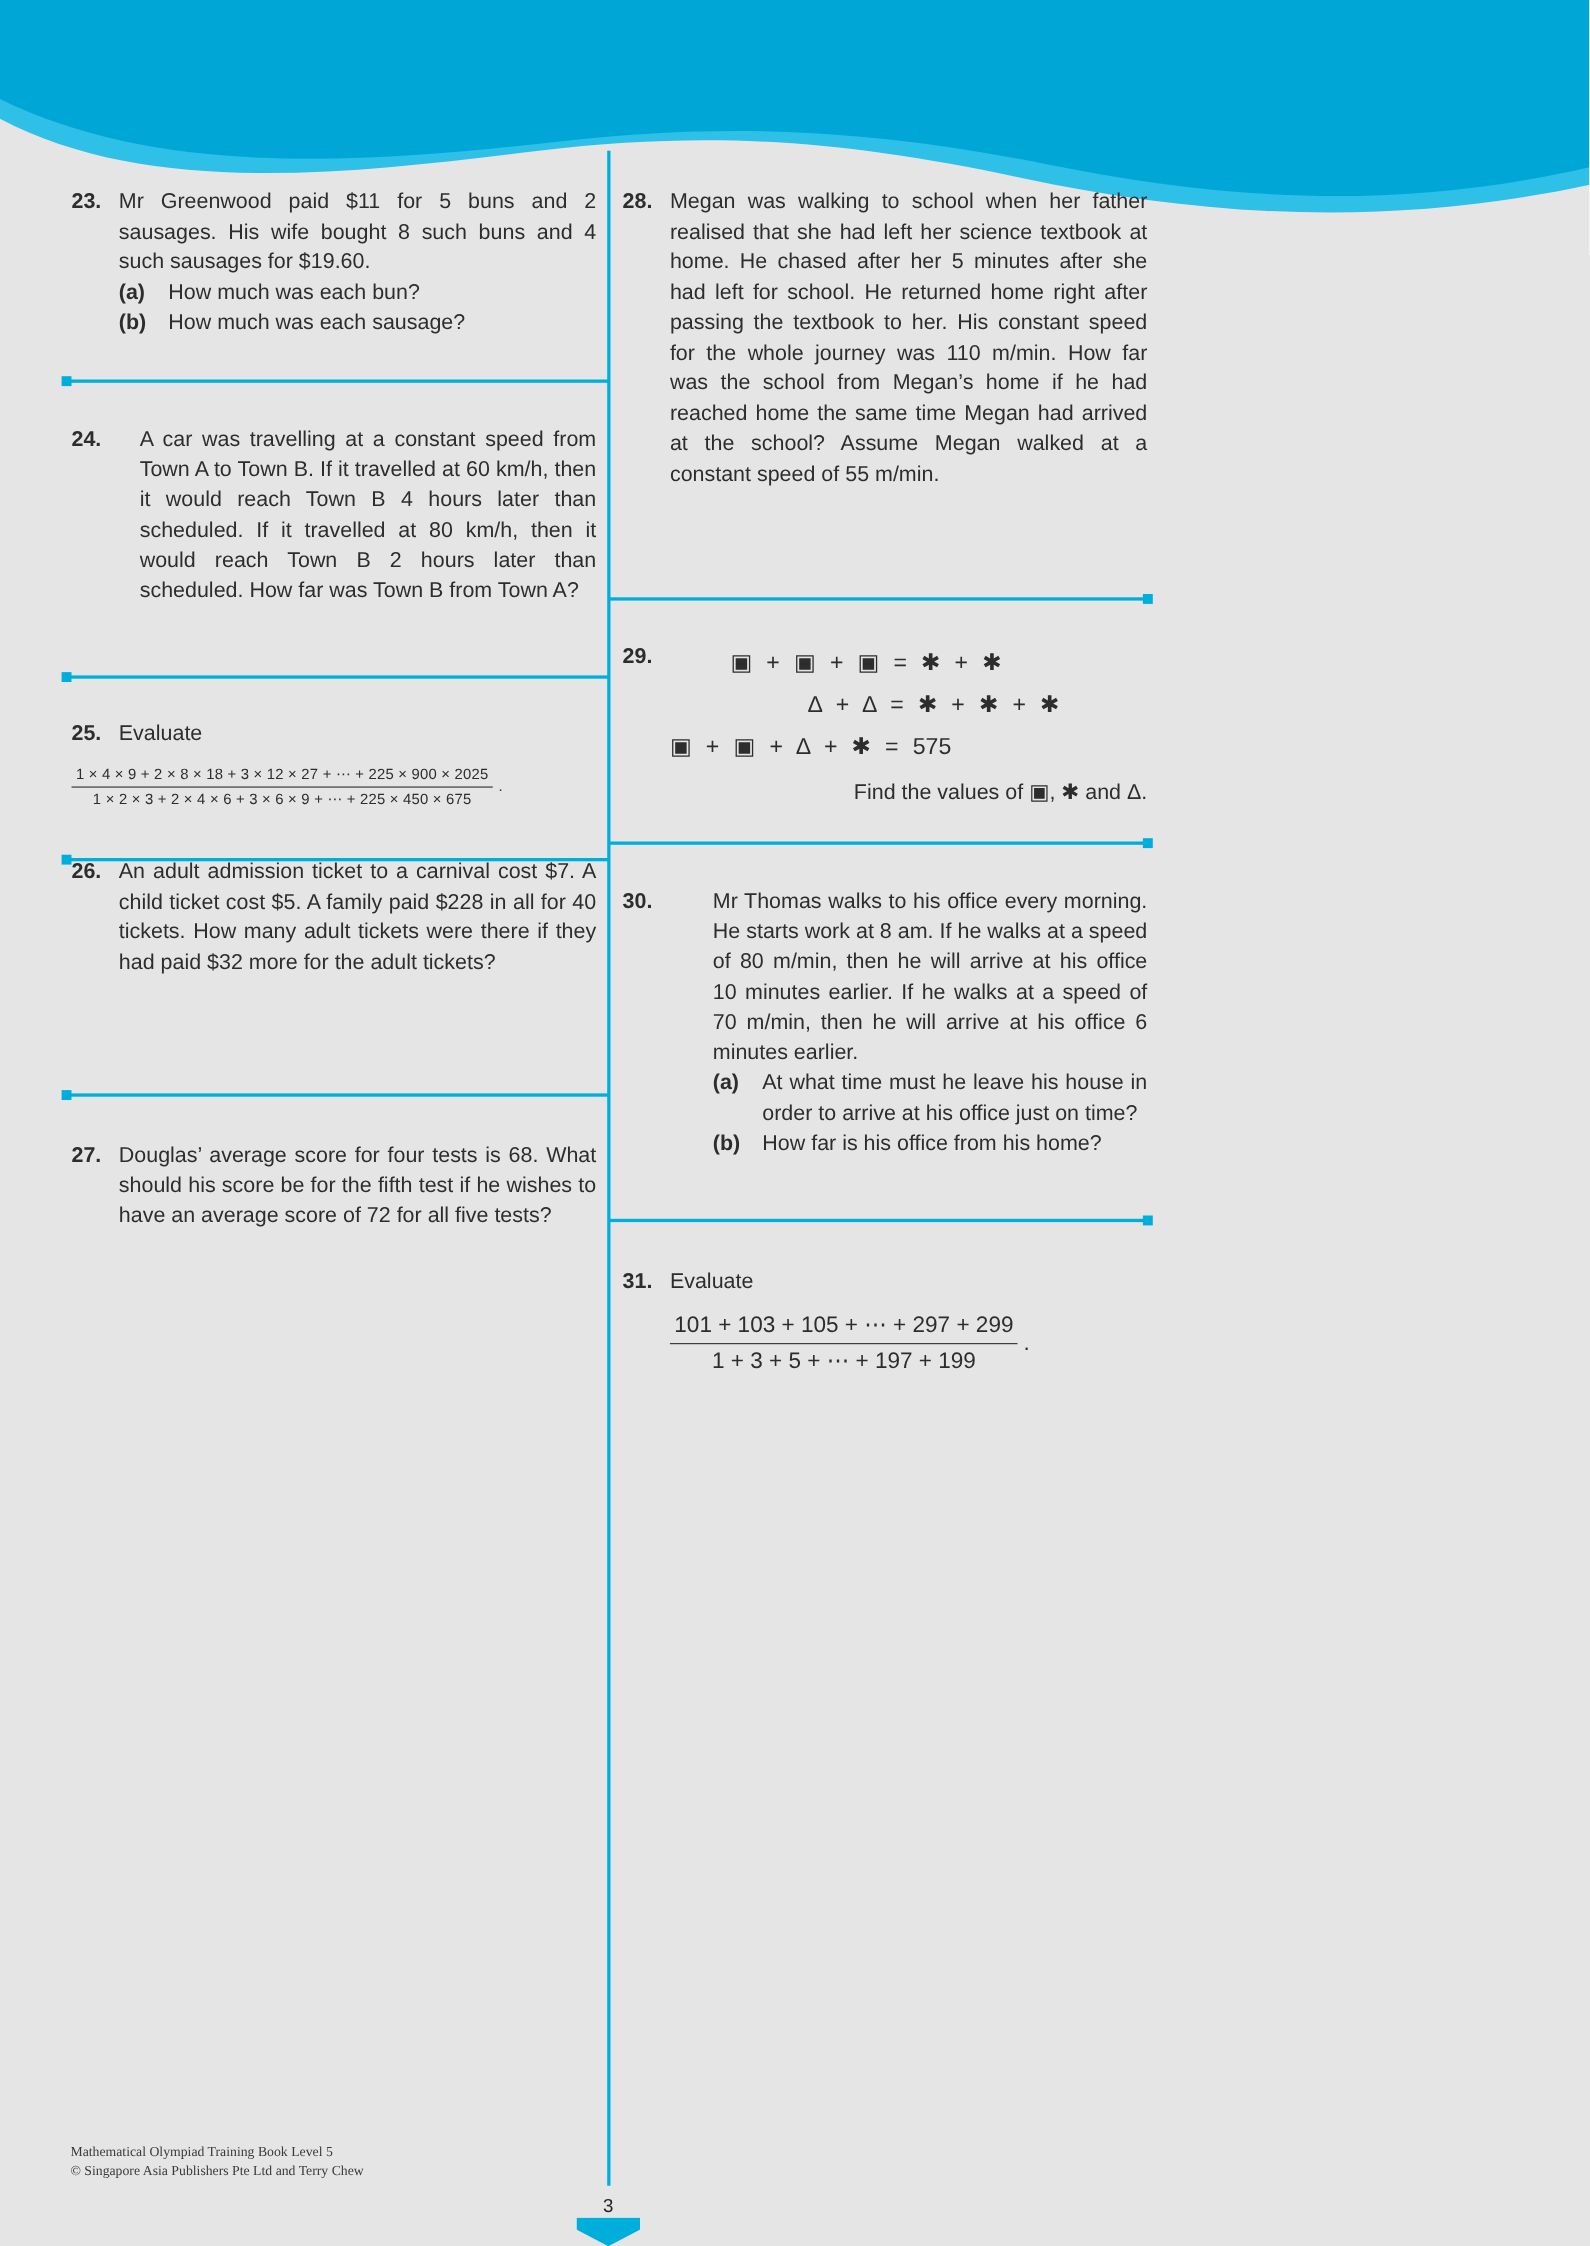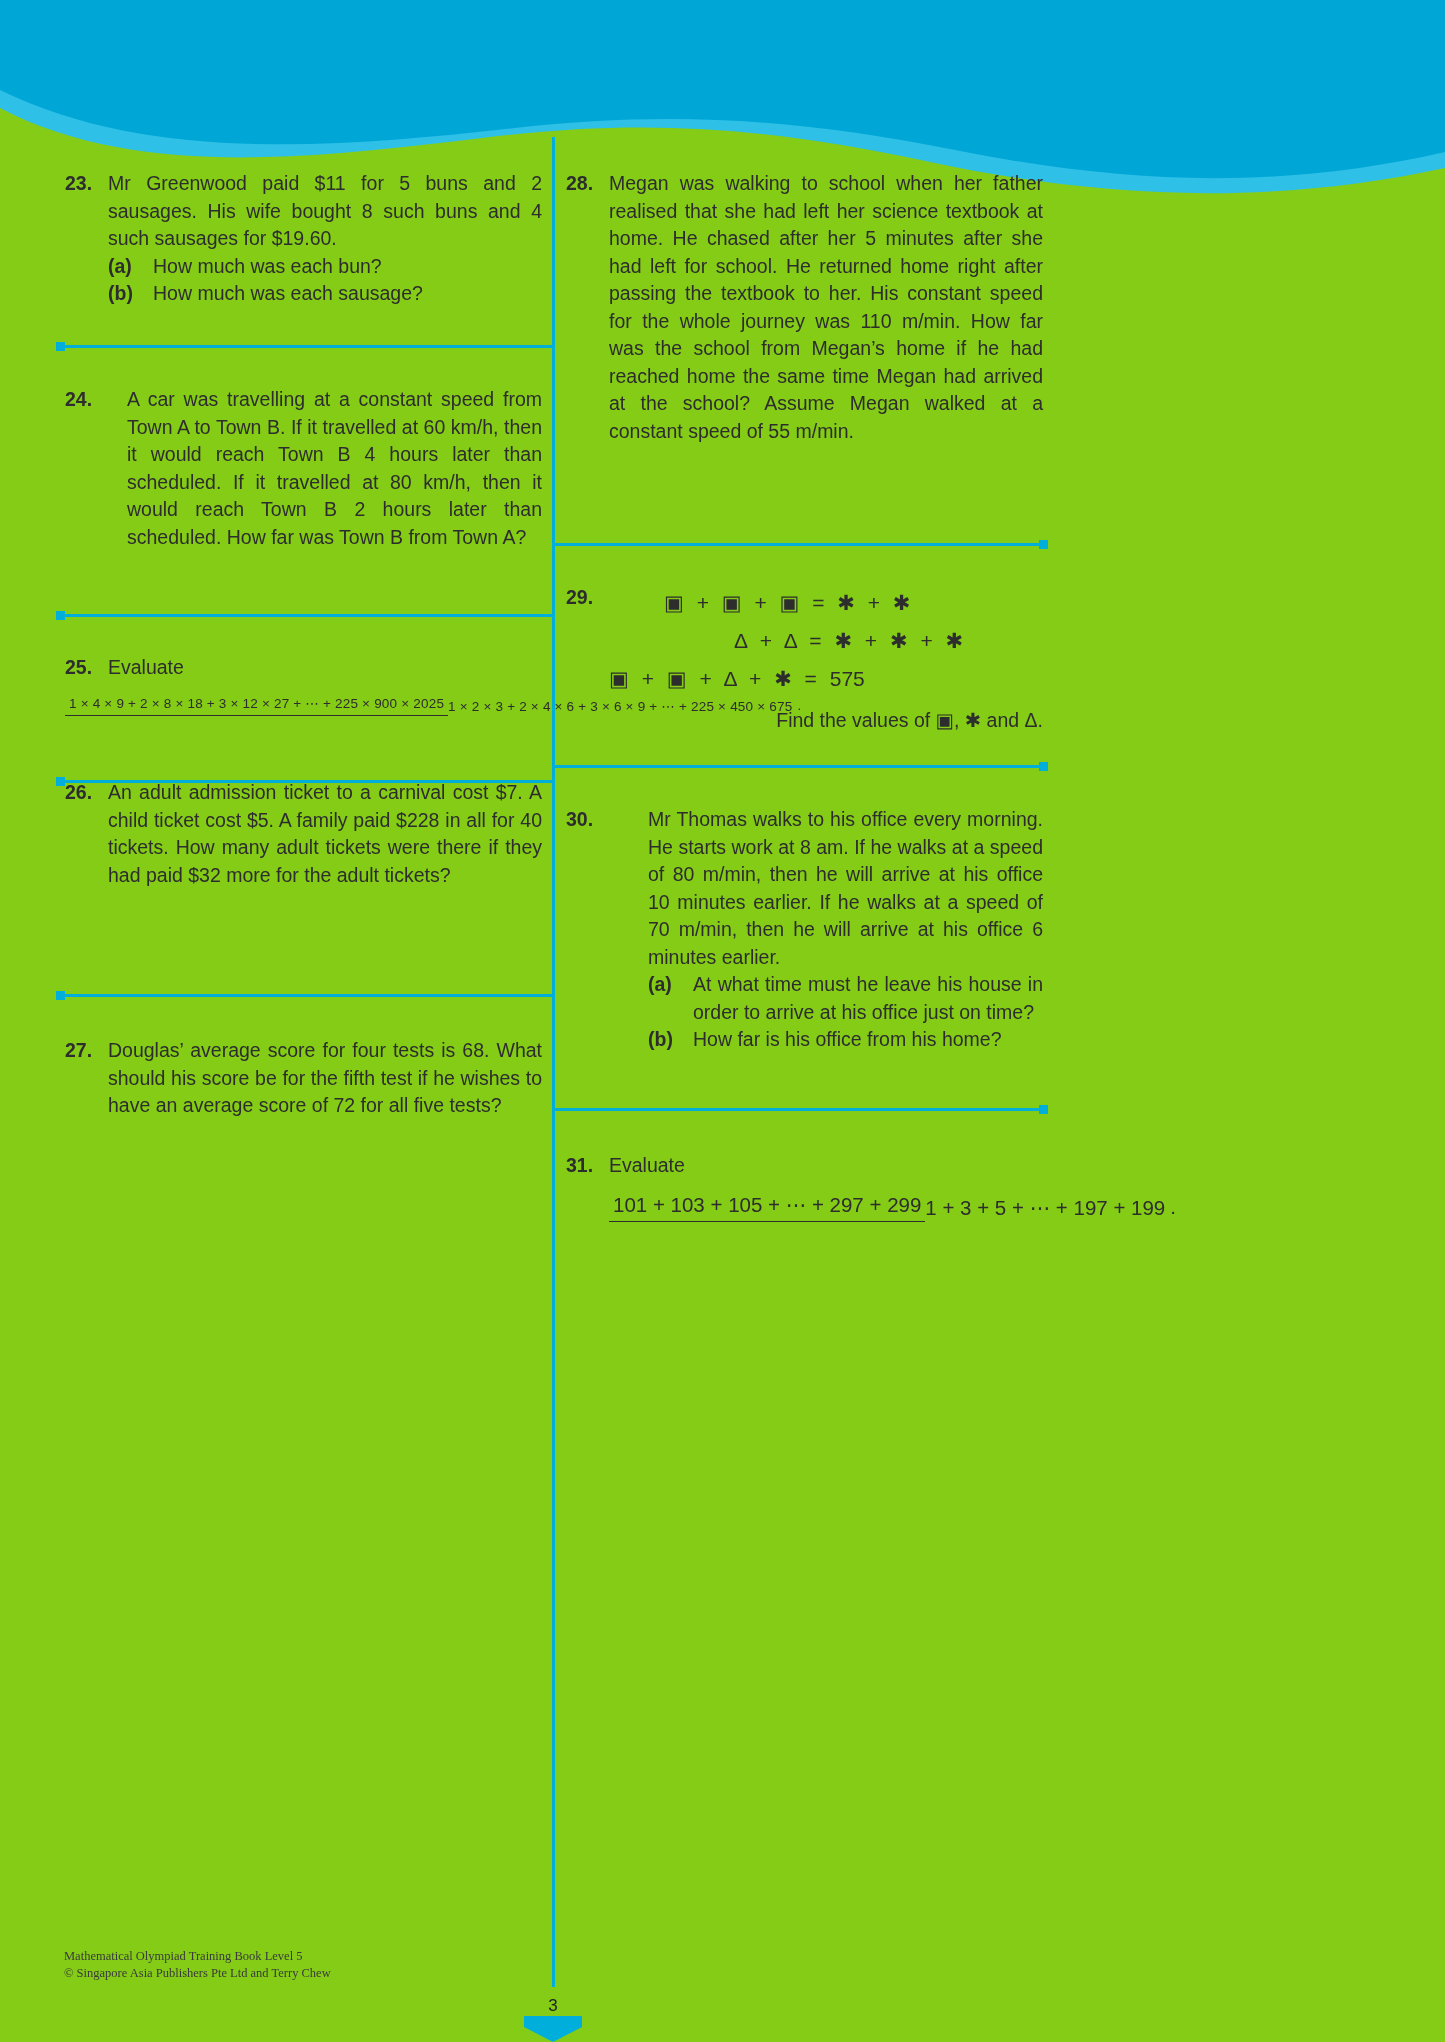--- a/index.html
+++ b/index.html
@@ -1,19 +1,19 @@
 <!DOCTYPE html>
 <html style="--accent: #00AEDC; --ink: #2d2d2d;"><head>
 <meta charset="utf-8">
 <style>
   :root { --accent:#00AEDC; --ink:#2d2d2d; }
   * { margin:0; padding:0; box-sizing:border-box; }
   html,body { background:#ffffff; }
   .page {
-    position:relative; width:1445px; height:2042px; background:#84cc16;
+    position:relative; width:1445px; height:2042px; background:#e5e5e5;
     overflow:hidden; font-family:"Liberation Sans", sans-serif; color:var(--ink);
   }
   .wave { position:absolute; top:0; left:0; display:block; }
   .center-rule { position:absolute; left:552px; top:137px; width:3px; height:1850px; background:var(--accent); }
 
   .problem { position:absolute; display:flex; font-size:19.5px; line-height:27.5px; }
   .pl { left:65px;  width:477px; }
   .pr { left:566px; width:477px; }
   .pnum  { flex:0 0 43px; font-weight:700; }
   .pbody { flex:1; text-align:justify; }
@@ -22,21 +22,21 @@
   .part .ptxt   { flex:1; }
 
   .divider { position:absolute; height:3px; background:var(--accent); }
   .divider .sq { position:absolute; width:9px; height:9px; top:-3px; background:var(--accent); }
   .dl { left:57px;  width:496px; }
   .dl .sq { left:-1px; }
   .dr { left:553px; width:494px; }
   .dr .sq { right:-1px; }
 
   .frac-row { white-space:nowrap; text-align:left; }
-  .frac { display:inline-flex; flex-direction:row; align-items:center; text-align:center; vertical-align:middle; }
+  .frac { display:inline-flex; flex-direction:column; align-items:center; text-align:center; vertical-align:middle; }
   .frac .num { border-bottom:1.6px solid var(--ink); padding:0 4px 3px; }
   .frac .den { padding-top:3px; }
   .frac-suffix { display:inline-block; vertical-align:middle; margin-left:5px; }
   .small-frac { font-size:13.5px; line-height:1.25; letter-spacing:0.2px; margin-top:14px; margin-left:-43px; }
   .big-frac   { font-size:20.5px; line-height:1.3; margin-top:12px; }
 
   .eqs { text-align:left; }
   .eq  { font-size:21px; line-height:38px; word-spacing:7px; white-space:nowrap; }
   .eq1 { margin-left:55px; }
   .eq2 { margin-left:125px; }

